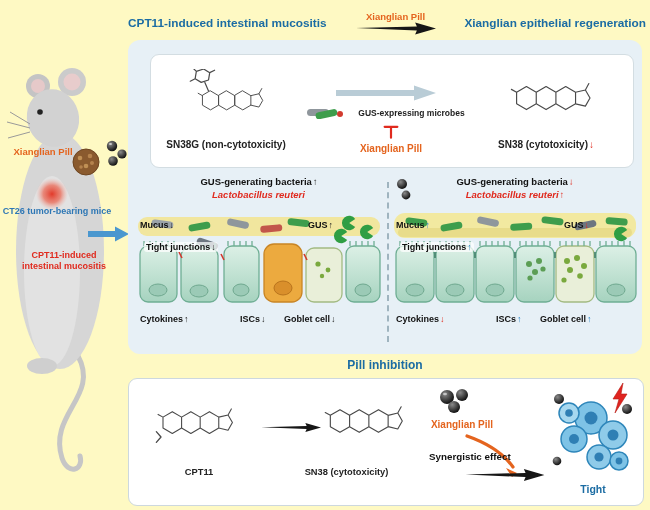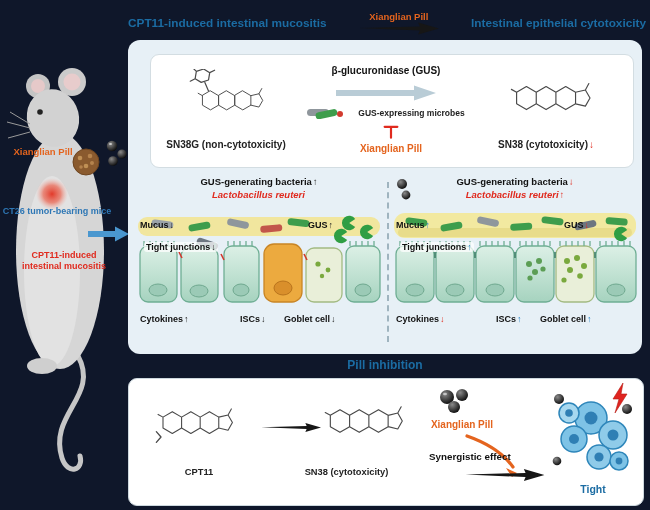--- a/index.html
+++ b/index.html
@@ -1,16 +1,16 @@
 <!DOCTYPE html>
 <html><head>
 <meta charset="utf-8">
 <style>
   html,body{margin:0;padding:0;background:#fff;}
-  .canvas{position:relative;width:650px;height:510px;background:#0f172a;overflow:hidden;
+  .canvas{position:relative;width:650px;height:510px;background:#fef9c3;overflow:hidden;
           font-family:"Liberation Sans",sans-serif;color:#1a1a1a;}
   
   .header{position:absolute;left:128px;top:6px;width:518px;height:34px;display:flex;
           align-items:center;justify-content:space-between;}
   .h-title{font-size:11.8px;font-weight:bold;color:#1b6ca3;white-space:nowrap;}
   .h-arrow-wrap{display:flex;flex-direction:column;align-items:center;width:92px;}
   .pill-text{font-size:9.5px;font-weight:bold;color:#e4641e;white-space:nowrap;}
   
   .mouse-col{position:absolute;left:0;top:46px;width:132px;height:460px;}
   .mouse-svg{position:absolute;left:0;top:0;}
@@ -86,21 +86,21 @@
 <div class="canvas">
 
   <div class="header">
     <span class="h-title">CPT11-induced intestinal mucositis</span>
     <div class="h-arrow-wrap">
       <span class="pill-text">Xianglian Pill</span>
       <svg width="80" height="13" viewBox="0 0 92 14">
         <use href="#taperArrow" fill="#161616"></use>
       </svg>
     </div>
-    <span class="h-title">Intestinal epithelial cytotoxicity</span>
+    <span class="h-title">Xianglian epithelial regeneration</span>
   </div>
 
   <div class="mouse-col">
     <svg class="mouse-svg" width="130" height="434" viewBox="0 0 130 434">
       <path d="M78,310 C100,350 48,368 62,412 C68,430 84,424 80,410" fill="none" stroke="#c6c6c6" stroke-width="5" stroke-linecap="round"></path>
       <circle cx="38" cy="40" r="12" fill="#c4c4c4"></circle>
         <circle cx="38" cy="40" r="7" fill="#e6c9c9"></circle>
       <circle cx="72" cy="36" r="14" fill="#cbcbcb"></circle>
         <circle cx="72" cy="36" r="8.5" fill="#e8cccc"></circle>
       <ellipse cx="60" cy="205" rx="44" ry="118" fill="#d6d6d6"></ellipse>
@@ -138,21 +138,20 @@
     <div class="conv-box">
       <svg class="cv" style="left:14px;top:14px" width="126" height="56" viewBox="-14 -34 160 92">
         <g class="mol-stroke">
           <path d="M14,-30 26,-34 36,-28 34,-16 22,-12 12,-18 Z M12,-18 4,-14 M14,-30 8,-36 M36,-28 44,-32"></path>
           <line x1="28" y1="-12" x2="34" y2="2"></line>
           <use href="#molCore" transform="translate(24,2) scale(0.78)"></use>
         </g>
       </svg>
       <div class="cv cv-caption" style="left:0;top:84px;width:150px">SN38G (non-cytotoxicity)</div>
 
-      <div class="cv cv-enzyme" style="left:150px;top:10px;width:170px">β-glucuronidase (GUS)</div>
       <svg class="cv" style="left:180px;top:30px" width="110" height="16" viewBox="0 0 100 16">
         <polygon points="0,5 78,5 78,0.5 100,8 78,15.5 78,11 0,11" fill="#b9ccd6"></polygon>
       </svg>
       <div class="cv cv-microbes" style="left:150px;top:52px;width:170px">
         <svg width="38" height="12" viewBox="0 0 38 12">
           <use href="#rodShape" fill="#8f969c" transform="translate(0,2)"></use>
           <use href="#rodShape" fill="#3e9d4c" transform="translate(8,6) rotate(-12)"></use>
           <circle cx="33" cy="7" r="3" fill="#d23b2f"></circle>
         </svg>
         <span>GUS-expressing microbes</span>

